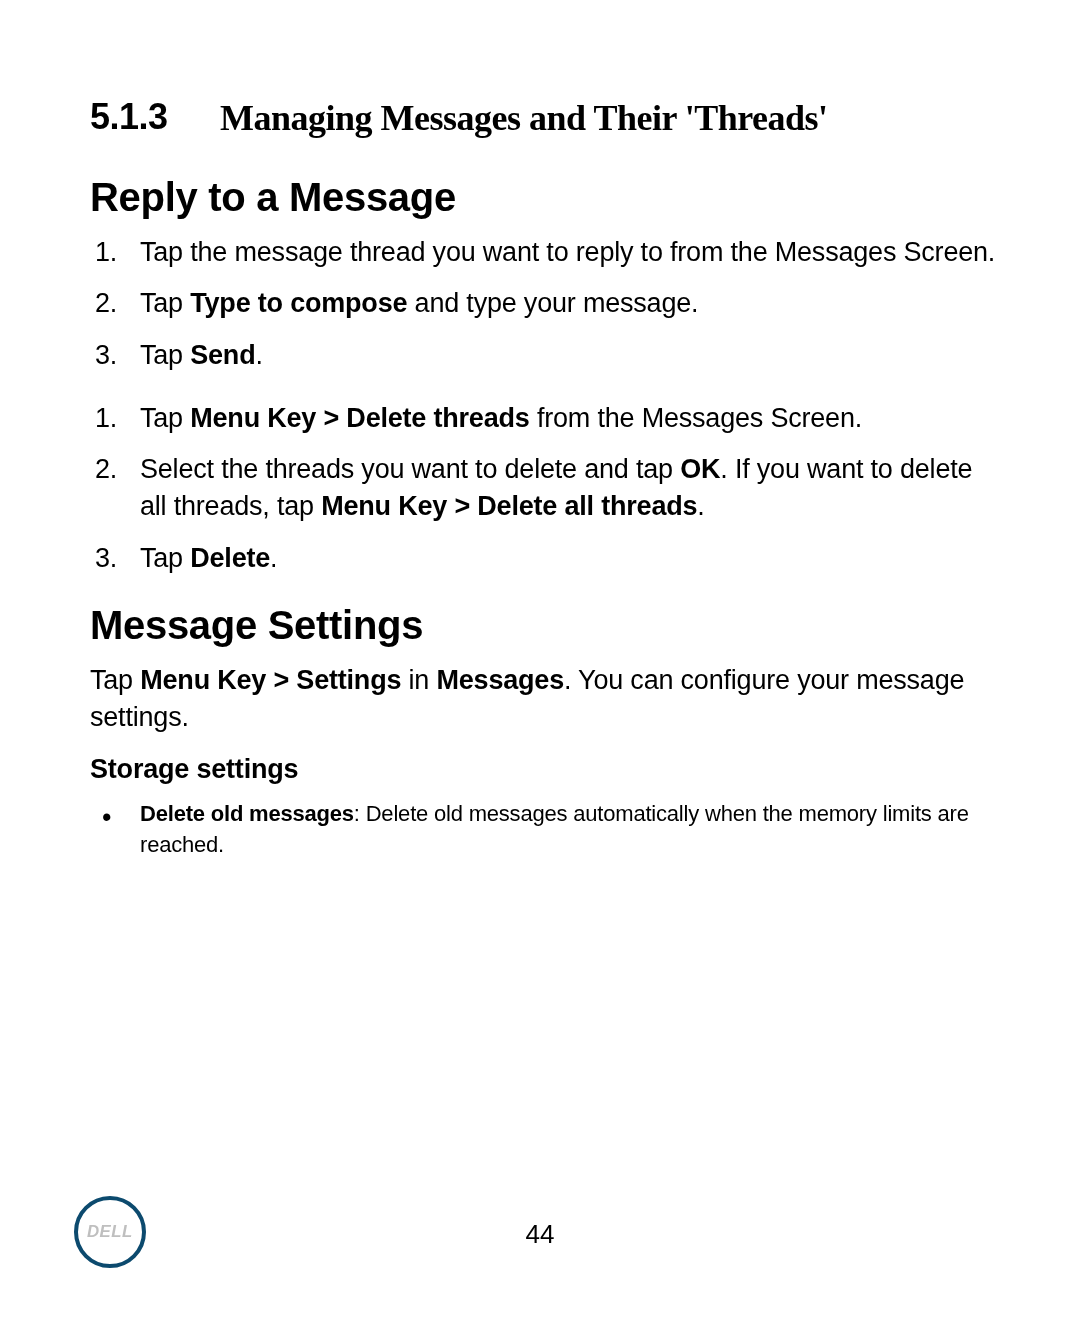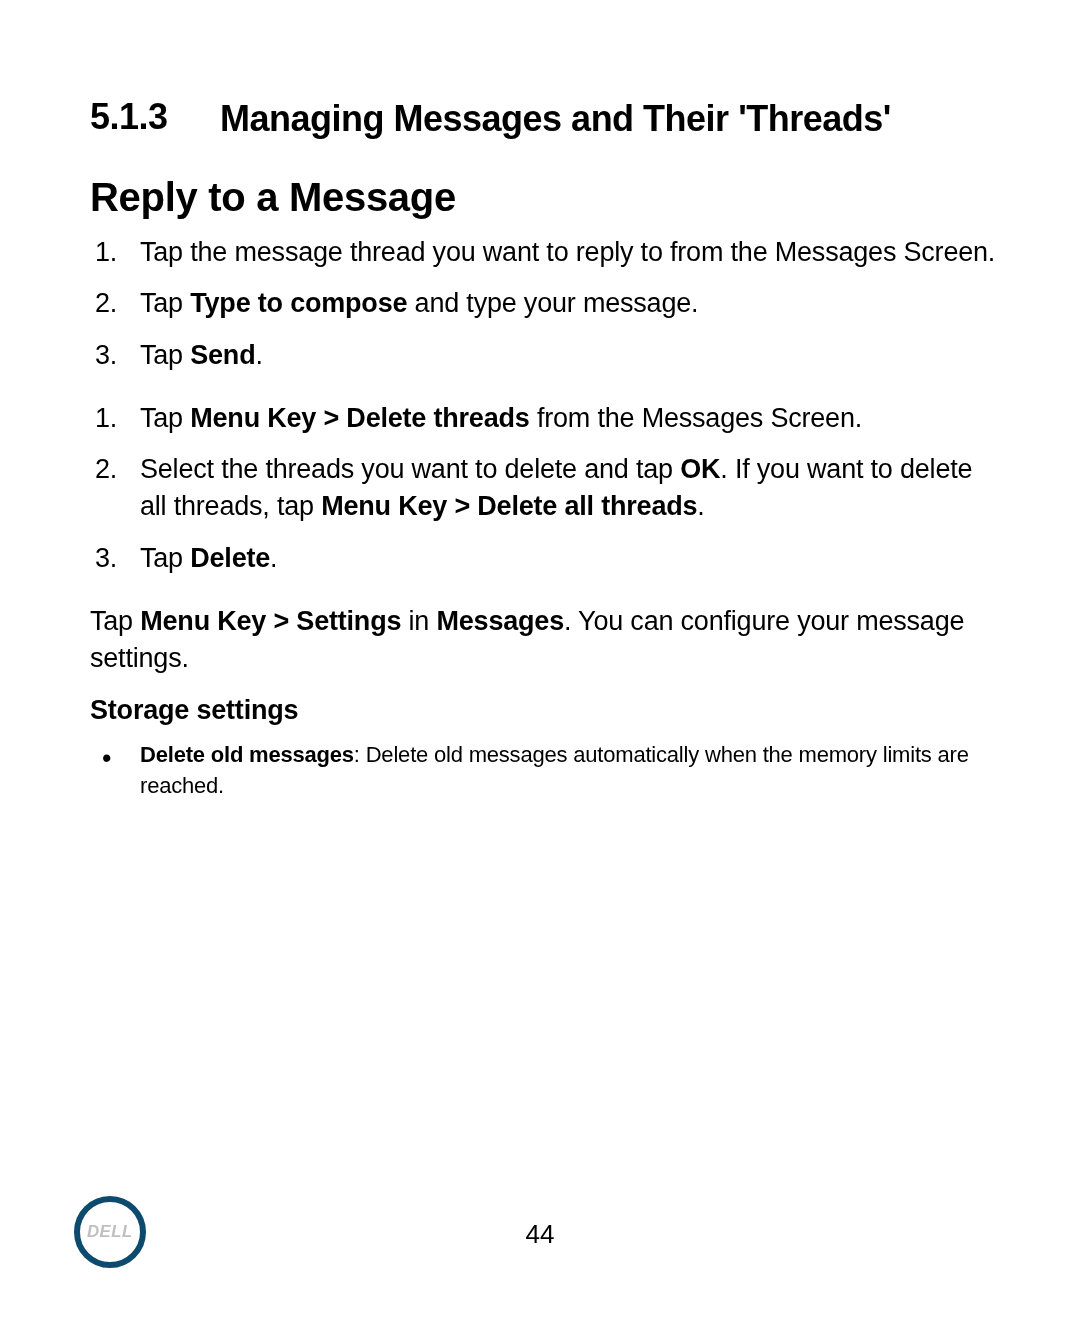--- a/index.html
+++ b/index.html
@@ -26,20 +26,21 @@
     font-weight: 700;
     width: 130px;
     flex: 0 0 130px;
     letter-spacing: -0.5px;
   }
   .section-title {
     font-size: 36px;
     font-weight: 700;
     line-height: 1.25;
     letter-spacing: -0.5px;
+    font-family: Liberation Serif, serif;
   }
   .subheading {
     font-size: 40px;
     font-weight: 700;
     margin-top: 12px;
     margin-bottom: 14px;
     letter-spacing: -0.3px;
   }
   ol.steps {
     list-style: none;
@@ -109,21 +110,21 @@
   .logo {
     position: absolute;
     left: 74px;
     bottom: 52px;
     width: 72px;
     height: 72px;
   }
   .logo-circle {
     width: 72px;
     height: 72px;
-    border: 6px solid #0c4a6e;
+    border: 4px solid #0c4a6e;
     border-radius: 50%;
     display: flex;
     align-items: center;
     justify-content: center;
   }
   .logo-text {
     font-size: 16px;
     font-weight: 700;
     letter-spacing: 0.5px;
     color: #bfbfbf;
@@ -147,20 +148,21 @@
     <li>Tap <strong>Type to compose</strong> and type your message.</li>
     <li>Tap <strong>Send</strong>.</li>
   </ol>
 
   <ol class="steps">
     <li>Tap <strong>Menu Key &gt; Delete threads</strong> from the Messages Screen.</li>
     <li>Select the threads you want to delete and tap <strong>OK</strong>. If you want to delete all threads, tap <strong>Menu Key &gt; Delete all threads</strong>.</li>
     <li>Tap <strong>Delete</strong>.</li>
   </ol>
 
+  <div class="subheading">Message Settings</div>
   <p class="body">Tap <strong>Menu Key &gt; Settings</strong> in <strong>Messages</strong>. You can configure your message settings.</p>
 
   <div class="sub-subheading">Storage settings</div>
   <ul class="bullets">
     <li><strong>Delete old messages</strong>: Delete old messages automatically when the memory limits are reached.</li>
   </ul>
 
   <div class="footer">
     <div class="page-number">44</div>
   </div>

